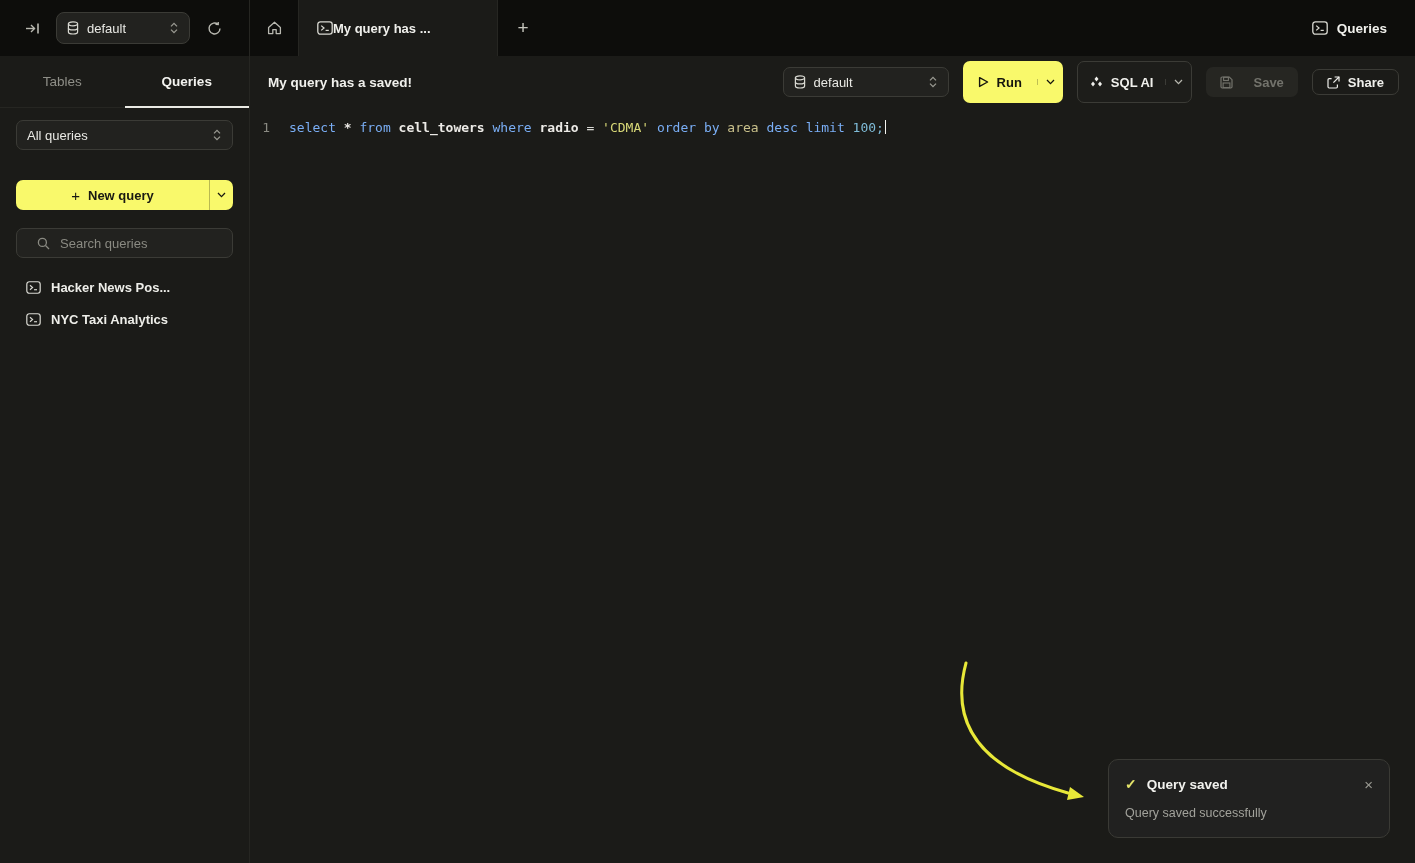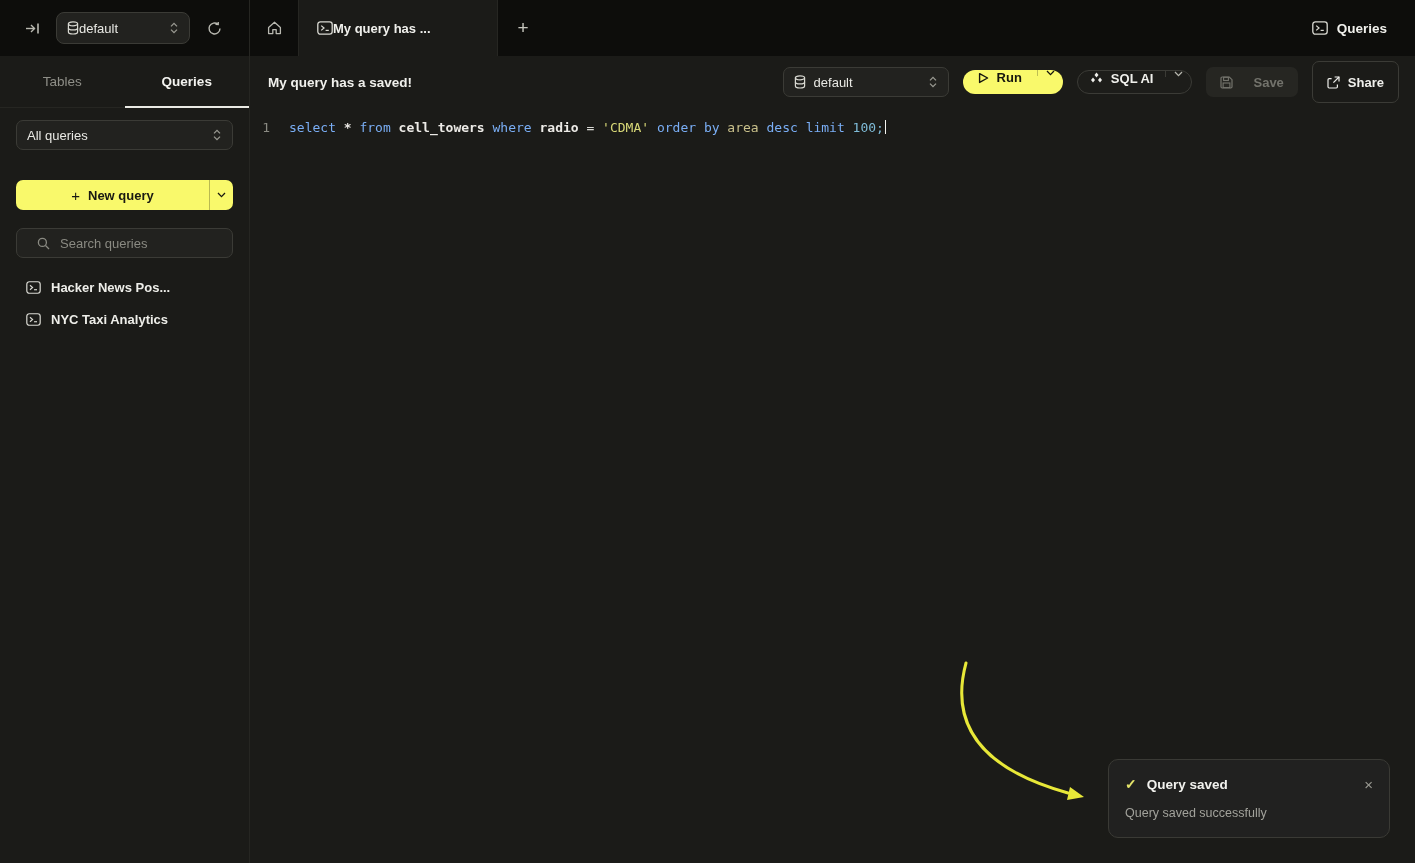--- a/index.html
+++ b/index.html
@@ -26,21 +26,21 @@
     padding: 0 14px 0 20px; gap: 12px;
     border-right: 1px solid #262622;
   }
   .icon-btn {
     color: #b9b9b1; display: inline-flex; align-items: center; justify-content: center;
     width: 24px; height: 24px; cursor: pointer;
   }
   .select {
     display: inline-flex; align-items: center;
     background: #22221f; border: 1px solid #3b3b36; border-radius: 8px;
-    height: 32px; padding: 0 10px; gap: 0;
+    height: 32px; padding: 0 10px; gap: 8px;
     font-size: 13px; color: #ececе7; cursor: pointer;
   }
   .select .grow { flex: 1; }
   .topbar-db { width: 134px; }
   .select-label { color: #ececе7; }
   .updown { color: #9a9a92; display: inline-flex; }
 
   .tabs { flex: 1; display: flex; align-items: stretch; }
   .tab { display: flex; align-items: center; justify-content: center; cursor: pointer; }
   .tab-home { width: 48px; color: #b9b9b1; }
@@ -113,36 +113,36 @@
   .q-item.selected { background: #2b2b27; }
 
   
   .main { position: absolute; top: 56px; left: 250px; right: 0; bottom: 0; background: #1b1b18; }
   .main-header { height: 52px; display: flex; align-items: center; padding: 0 16px 0 18px; }
   .page-title { font-size: 13.5px; font-weight: bold; color: #f0f0ec; }
   .header-actions { margin-left: auto; display: flex; align-items: center; gap: 14px; }
   .header-db { width: 166px; height: 30px; justify-content: space-between; border-radius: 7px; }
   .db-left { display: inline-flex; align-items: center; gap: 8px; }
 
-  .split-btn { height: 24px; display: flex; align-items: flex-start; border-radius: 12px; overflow: hidden; cursor: pointer; }
+  .split-btn { height: 42px; display: flex; align-items: center; border-radius: 7px; overflow: hidden; cursor: pointer; }
   .run-btn { background: #f9f96b; color: #15150e; }
   .run-main { display: flex; align-items: center; gap: 8px; padding: 0 15px; font-size: 13px; font-weight: bold; }
   .run-caret { width: 26px; display: flex; align-items: center; justify-content: center; border-left: 1px solid rgba(20,20,10,0.25); }
 
   .ai-btn { background: #1d1d1a; border: 1px solid #3b3b36; color: #f0f0ec; }
   .ai-main { display: flex; align-items: center; gap: 8px; padding: 0 12px; font-size: 13px; font-weight: bold; }
   .ai-caret { width: 26px; display: flex; align-items: center; justify-content: center; border-left: 1px solid #3b3b36; color: #b5b5ad; }
 
   .save-btn {
     height: 30px; display: inline-flex; align-items: center; gap: 20px;
     padding: 0 14px; border-radius: 7px; background: #262622;
     color: #73736c; font-size: 13px; font-weight: bold; cursor: default;
   }
   .share-btn {
-    height: 42px; display: inline-flex; align-items: center; gap: 8px;
+    height: 26px; display: inline-flex; align-items: center; gap: 8px;
     padding: 0 14px; border-radius: 7px; border: 1px solid #3b3b36;
     color: #f0f0ec; font-size: 13px; font-weight: bold; cursor: pointer; background: transparent;
   }
 
   
   .editor { padding-top: 10px; font-family: "DejaVu Sans Mono", monospace; font-size: 13px; }
   .code-line { display: flex; line-height: 20px; }
   .gutter { width: 30px; text-align: right; padding-right: 10px; color: #8a8a82; flex: 0 0 30px; }
   .code { padding-left: 9px; white-space: pre; }
   .tok-kw   { color: #7aaef5; }

